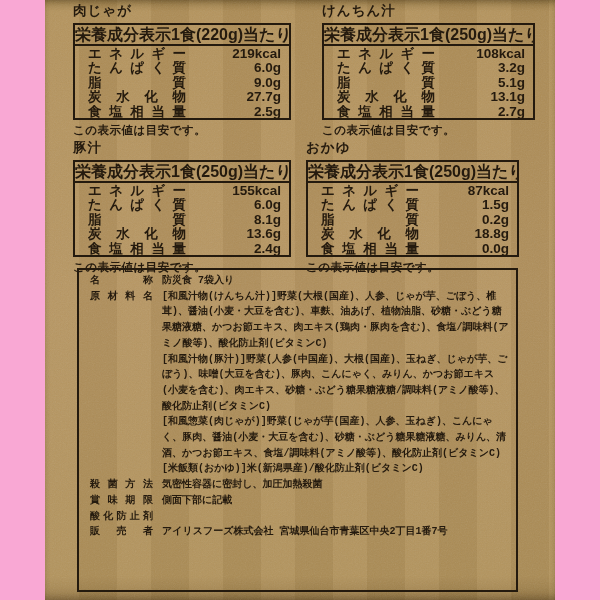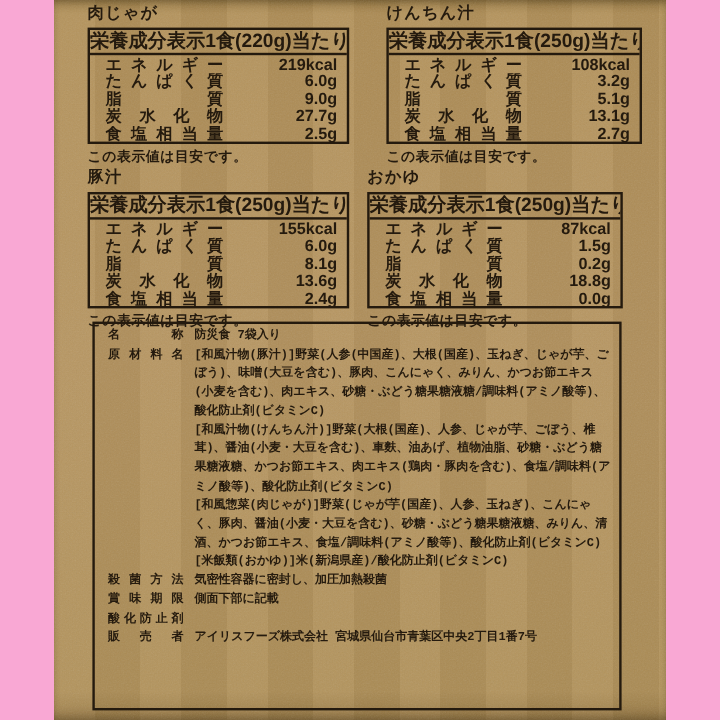--- a/index.html
+++ b/index.html
@@ -187,22 +187,22 @@
     </div>
 
     <div class="info">
       <div class="irow">
         <span class="ilab">名称</span>
         <div class="ival">防災食 7袋入り</div>
       </div>
       <div class="irow">
         <span class="ilab">原材料名</span>
         <div class="ival">
+          <p>[和風汁物(けんちん汁)]野菜(大根(国産)、人参、じゃが芋、ごぼう、椎茸)、醤油(小麦・大豆を含む)、車麩、油あげ、植物油脂、砂糖・ぶどう糖果糖液糖、かつお節エキス、肉エキス(鶏肉・豚肉を含む)、食塩/調味料(アミノ酸等)、酸化防止剤(ビタミンC)</p>
           <p>[和風汁物(豚汁)]野菜(人参(中国産)、大根(国産)、玉ねぎ、じゃが芋、ごぼう)、味噌(大豆を含む)、豚肉、こんにゃく、みりん、かつお節エキス(小麦を含む)、肉エキス、砂糖・ぶどう糖果糖液糖/調味料(アミノ酸等)、酸化防止剤(ビタミンC)</p>
-          <p>[和風汁物(けんちん汁)]野菜(大根(国産)、人参、じゃが芋、ごぼう、椎茸)、醤油(小麦・大豆を含む)、車麩、油あげ、植物油脂、砂糖・ぶどう糖果糖液糖、かつお節エキス、肉エキス(鶏肉・豚肉を含む)、食塩/調味料(アミノ酸等)、酸化防止剤(ビタミンC)</p>
           <p>[和風惣菜(肉じゃが)]野菜(じゃが芋(国産)、人参、玉ねぎ)、こんにゃく、豚肉、醤油(小麦・大豆を含む)、砂糖・ぶどう糖果糖液糖、みりん、清酒、かつお節エキス、食塩/調味料(アミノ酸等)、酸化防止剤(ビタミンC)</p>
           <p>[米飯類(おかゆ)]米(新潟県産)/酸化防止剤(ビタミンC)</p>
         </div>
       </div>
       <div class="irow">
         <span class="ilab">殺菌方法</span>
         <div class="ival">気密性容器に密封し、加圧加熱殺菌</div>
       </div>
       <div class="irow">
         <span class="ilab">賞味期限</span>

